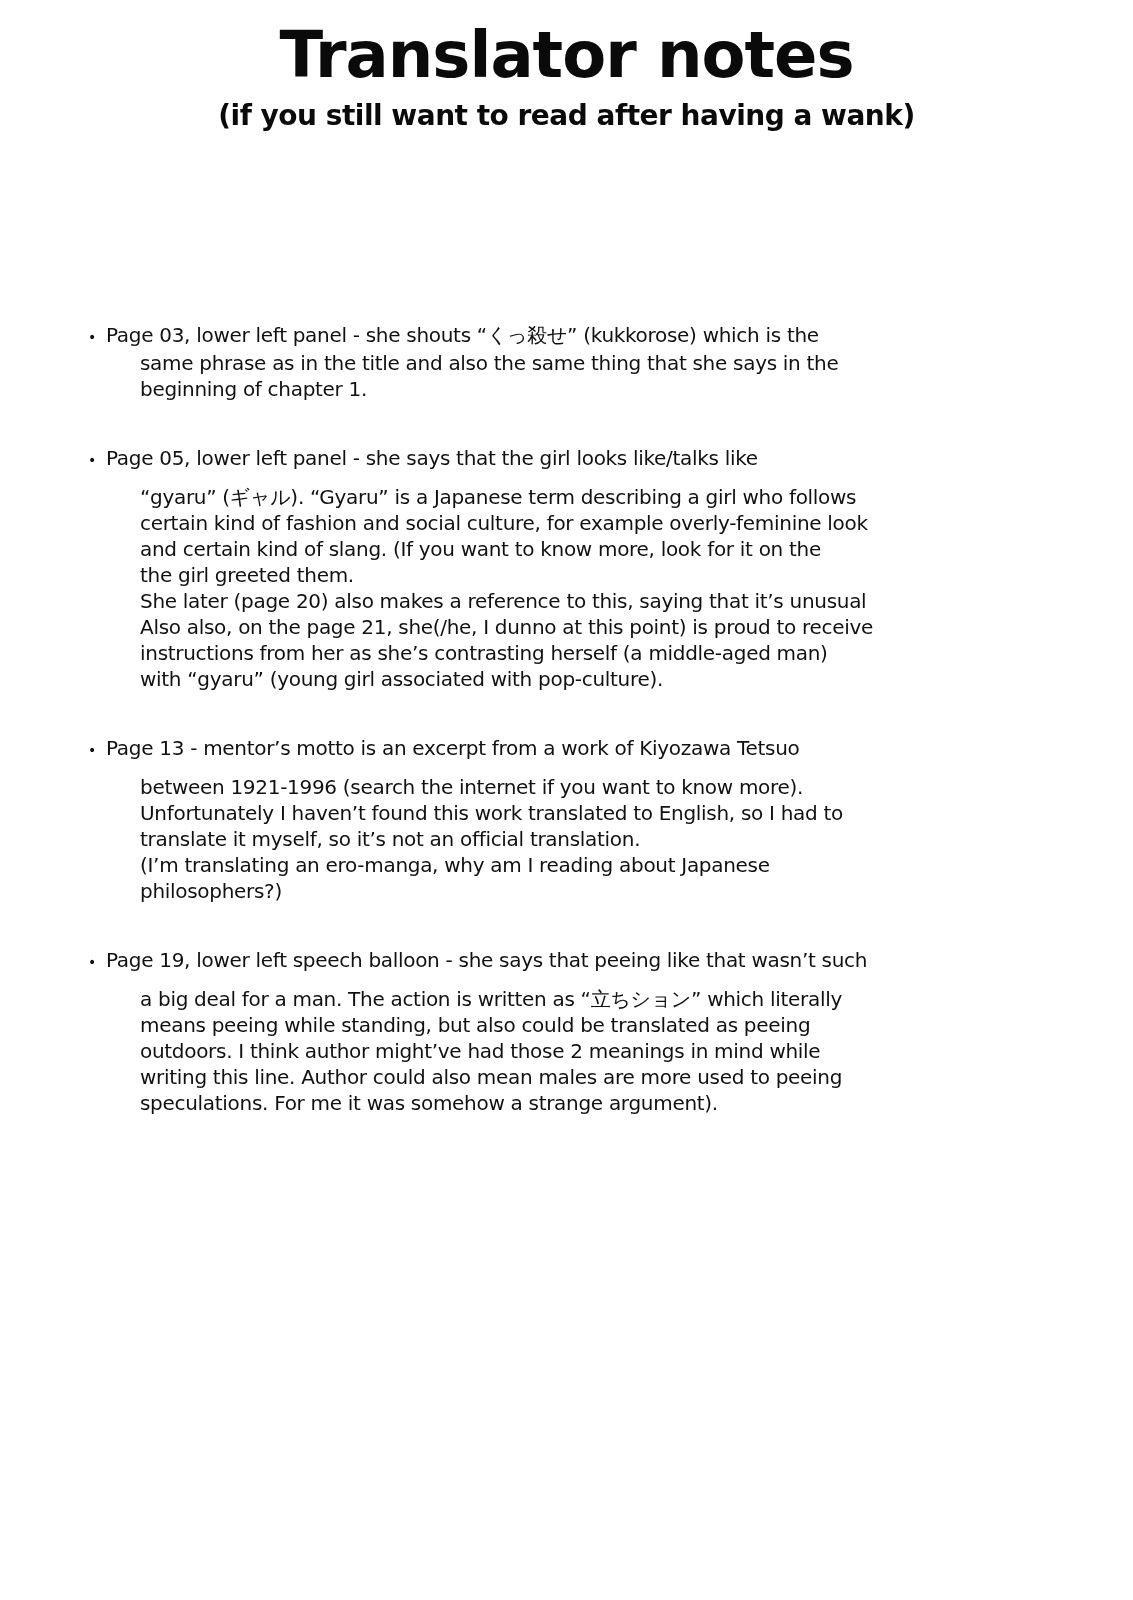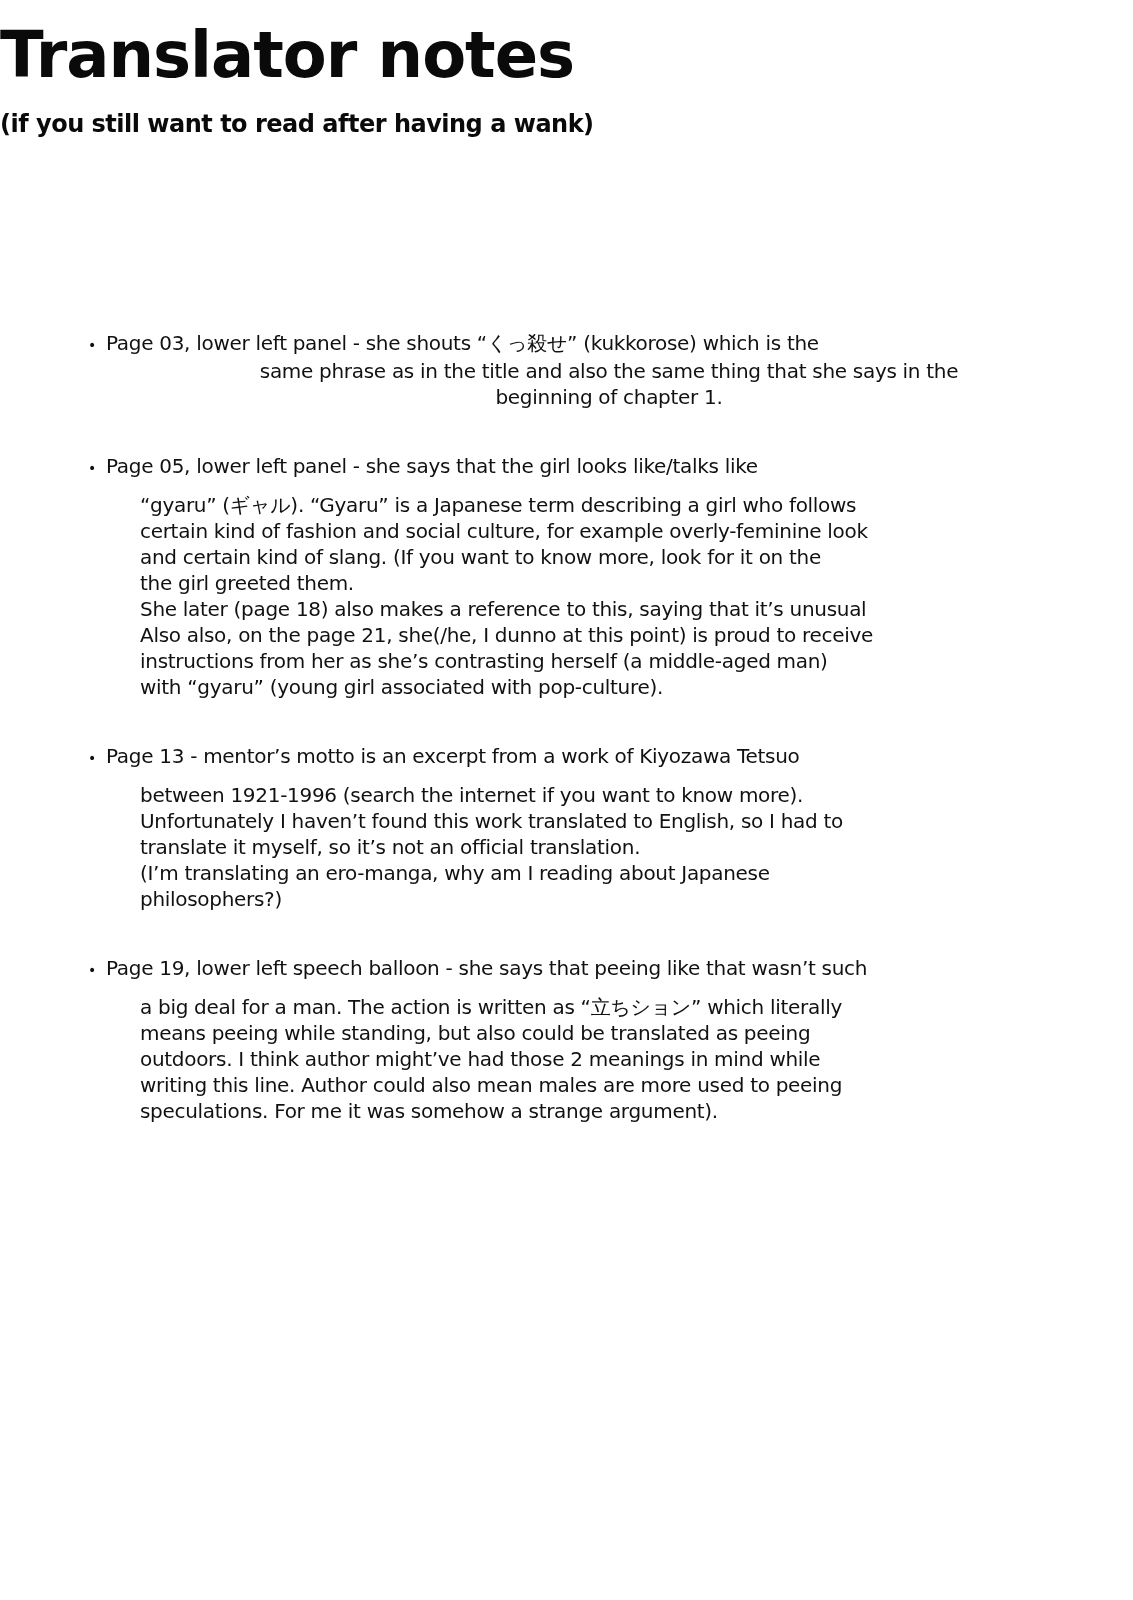--- a/index.html
+++ b/index.html
@@ -11,32 +11,33 @@
     position: relative;
     width: 1133px;
     height: 1600px;
     background: #ffffff;
     color: #111111;
     font-family: "DejaVu Sans", sans-serif;
     overflow: hidden;
     box-sizing: border-box;
   }
   .header {
+    text-align: center;
     padding-top: 16px;
   }
   .title {
     font-size: 64px;
     line-height: 78px;
     font-weight: bold;
     letter-spacing: -1px;
     color: #0a0a0a;
   }
   .subtitle {
-    margin-top: 16px;
-    font-size: 24px;
+    margin-top: 8px;
+    font-size: 28px;
     line-height: 28px;
     font-weight: bold;
     letter-spacing: -0.5px;
     color: #0a0a0a;
   }
   .notes-list {
     margin-top: 164px;
     padding-left: 88px;
     padding-right: 55px;
   }
@@ -58,21 +59,20 @@
   .lead-text {
     flex: 1;
     margin-top: 28px;
   }
   .note-body {
     margin-top: 11px;
     margin-left: 52px;
   }
   .note:first-child .note-body {
     margin-top: 0;
-    text-align: center;
   }
   .body-line {
     white-space: pre;
   }
 </style>
 </head>
 <body>
 
 <div class="page">
   <div class="header">
@@ -93,21 +93,21 @@
       <div class="note">
         <div class="note-lead">
           <span class="bullet">•</span>
           <span class="lead-text">Page 05, lower left panel - she says that the girl looks like/talks like</span>
         </div>
         <div class="note-body">
           <div class="body-line">“gyaru” (ギャル). “Gyaru” is a Japanese term describing a girl who follows</div>
           <div class="body-line">certain kind of fashion and social culture, for example overly-feminine look</div>
           <div class="body-line">and certain kind of slang. (If you want to know more, look for it on the</div>
           <div class="body-line">the girl greeted them.</div>
-          <div class="body-line">She later (page 18) also makes a reference to this, saying that it’s unusual</div>
+          <div class="body-line">She later (page 20) also makes a reference to this, saying that it’s unusual</div>
           <div class="body-line">Also also, on the page 21, she(/he, I dunno at this point) is proud to receive</div>
           <div class="body-line">instructions from her as she’s contrasting herself (a middle-aged man)</div>
           <div class="body-line">with “gyaru” (young girl associated with pop-culture).</div>
         </div>
       </div>
       <div class="note">
         <div class="note-lead">
           <span class="bullet">•</span>
           <span class="lead-text">Page 13 - mentor’s motto is an excerpt from a work of Kiyozawa Tetsuo</span>
         </div>

